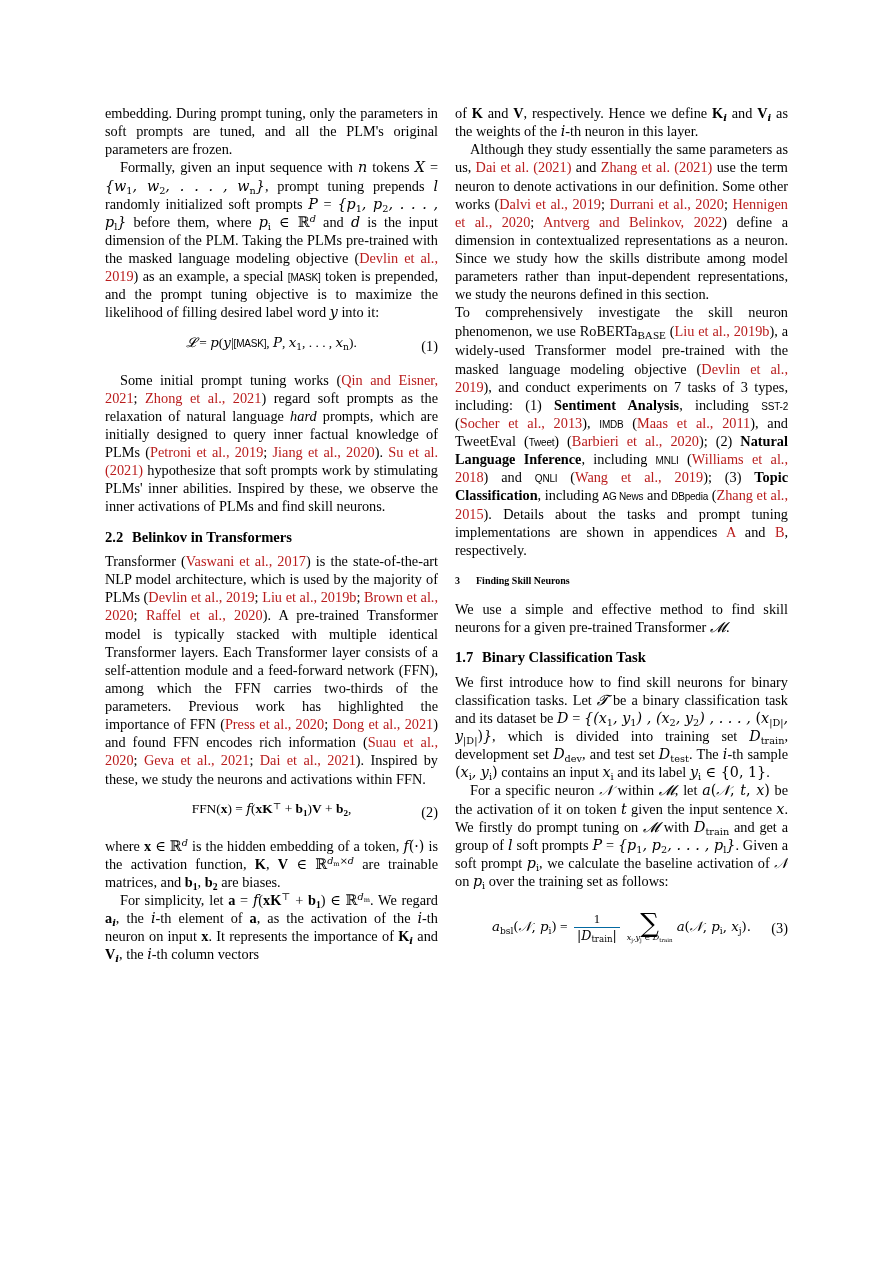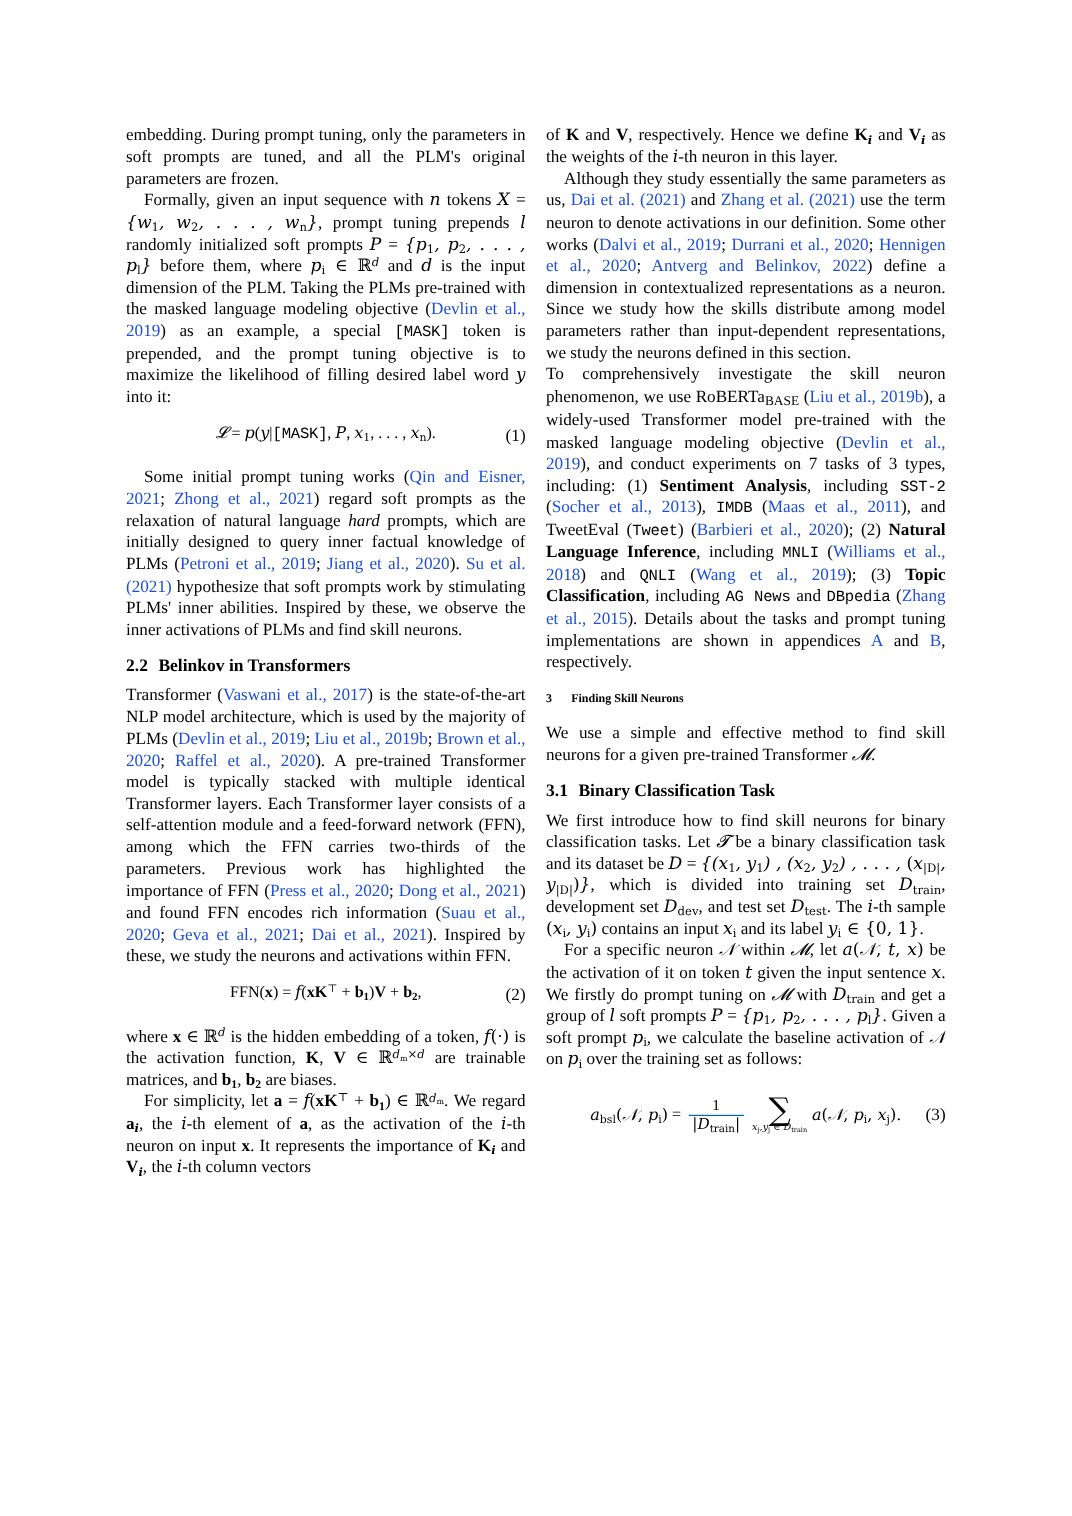--- a/index.html
+++ b/index.html
@@ -48,24 +48,24 @@
   h2.sec {
     margin: 13px 0 6px 0;
     font-size: 14.6px;
     font-weight: bold;
     line-height: 1.2;
     text-align: left;
   }
   h2.sec .num { display: inline-block; min-width: 27px; }
   h2.sec.big { font-size: 10px; margin: 16px 0 13px 0; }
   h2.sec.big .num { min-width: 21px; }
-  .cite { color: #1d4ed8; }
+  .cite { color: #b91c1c; }
   .tt {
-    font-family: Liberation Mono, monospace;
-    font-size: 13px;
+    font-family: Liberation Sans, sans-serif;
+    font-size: 10px;
     letter-spacing: -0.2px;
   }
   .it { font-style: italic; }
   .bd { font-weight: bold; }
   
   .m { font-family: "DejaVu Serif", "Liberation Serif", serif; font-style: italic; }
   .mu { font-style: normal; }
   .mb { font-weight: bold; font-style: normal; }
   .cal { font-family: "DejaVu Serif", serif; font-style: italic; }
   sub { font-size: 0.68em; line-height: 0; vertical-align: -0.28em; font-style: normal; }
@@ -147,21 +147,21 @@
 
       <p class="indent"><span>Although they study essentially the same parameters as us, </span><span class="cite">Dai et al. (2021)</span><span> and </span><span class="cite">Zhang et al. (2021)</span><span> use the term neuron to denote activations in our definition. Some other works (</span><span class="cite">Dalvi et al., 2019</span><span>; </span><span class="cite">Durrani et al., 2020</span><span>; </span><span class="cite">Hennigen et al., 2020</span><span>; </span><span class="cite">Antverg and Belinkov, 2022</span><span>) define a dimension in contextualized representations as a neuron. Since we study how the skills distribute among model parameters rather than input-dependent representations, we study the neurons defined in this section.</span></p>
 
 
       <p class="noindent"><span>To comprehensively investigate the skill neuron phenomenon, we use RoBERTa</span><span class="sc" style="vertical-align:-0.25em">BASE</span><span> (</span><span class="cite">Liu et al., 2019b</span><span>), a widely-used Transformer model pre-trained with the masked language modeling objective (</span><span class="cite">Devlin et al., 2019</span><span>), and conduct experiments on 7 tasks of 3 types, including: (1) </span><span class="bd">Sentiment Analysis</span><span>, including </span><span class="tt">SST-2</span><span> (</span><span class="cite">Socher et al., 2013</span><span>), </span><span class="tt">IMDB</span><span> (</span><span class="cite">Maas et al., 2011</span><span>), and TweetEval (</span><span class="tt">Tweet</span><span>) (</span><span class="cite">Barbieri et al., 2020</span><span>); (2) </span><span class="bd">Natural Language Inference</span><span>, including </span><span class="tt">MNLI</span><span> (</span><span class="cite">Williams et al., 2018</span><span>) and </span><span class="tt">QNLI</span><span> (</span><span class="cite">Wang et al., 2019</span><span>); (3) </span><span class="bd">Topic Classification</span><span>, including </span><span class="tt">AG News</span><span> and </span><span class="tt">DBpedia</span><span> (</span><span class="cite">Zhang et al., 2015</span><span>). Details about the tasks and prompt tuning implementations are shown in appendices </span><span class="cite">A</span><span> and </span><span class="cite">B</span><span>, respectively.</span></p>
 
       <h2 class="sec big"><span class="num">3</span><span>Finding Skill Neurons</span></h2>
 
       <p class="noindent"><span>We use a simple and effective method to find skill neurons for a given pre-trained Transformer </span><span class="cal">𝓜</span><span>.</span></p>
 
-      <h2 class="sec"><span class="num">3.1</span><span>Binary Classification Task</span></h2>
+      <h2 class="sec"><span class="num">1.7</span><span>Binary Classification Task</span></h2>
 
       <p class="noindent"><span>We first introduce how to find skill neurons for binary classification tasks. Let </span><span class="cal">𝓣</span><span> be a binary classification task and its dataset be </span><span class="m">D</span><span class="mu"> = </span><span class="m">{(x<sub>1</sub>, y<sub>1</sub>) , (x<sub>2</sub>, y<sub>2</sub>) , . . . , <span class="mu">(</span>x<sub>|D|</sub>, y<sub>|D|</sub><span class="mu">)</span>}</span><span>, which is divided into training set </span><span class="m">D<sub class="mu">train</sub></span><span>, development set </span><span class="m">D<sub class="mu">dev</sub></span><span>, and test set </span><span class="m">D<sub class="mu">test</sub></span><span>. The </span><span class="m">i</span><span>-th sample </span><span class="m"><span class="mu">(</span>x<sub>i</sub>, y<sub>i</sub><span class="mu">)</span></span><span> contains an input </span><span class="m">x<sub>i</sub></span><span> and its label </span><span class="m">y<sub>i</sub> <span class="mu">∈ {0, 1}</span></span><span>.</span></p>
 
       <p class="indent"><span>For a specific neuron </span><span class="cal">𝒩</span><span> within </span><span class="cal">𝓜</span><span>, let </span><span class="m">a<span class="mu">(</span><span class="cal">𝒩</span><span class="mu">, </span>t<span class="mu">, </span>x<span class="mu">)</span></span><span> be the activation of it on token </span><span class="m">t</span><span> given the input sentence </span><span class="m">x</span><span>. We firstly do prompt tuning on </span><span class="cal">𝓜</span><span> with </span><span class="m">D<sub class="mu">train</sub></span><span> and get a group of </span><span class="m">l</span><span> soft prompts </span><span class="m">P</span><span class="mu"> = </span><span class="m">{p<sub>1</sub>, p<sub>2</sub>, . . . , p<sub>l</sub>}</span><span>. Given a soft prompt </span><span class="m">p<sub>i</sub></span><span>, we calculate the baseline activation of </span><span class="cal">𝒩</span><span> on </span><span class="m">p<sub>i</sub></span><span> over the training set as follows:</span></p>
 
       <div class="eqblock" style="margin-top:22px;">
         <span class="eqbody"><span class="m">a<sub class="mu">bsl</sub><span class="mu">(</span><span class="cal">𝒩</span><span class="mu">, </span>p<sub>i</sub><span class="mu">)</span></span><span class="mu"> = </span><span class="frac"><span class="num2 mu">1</span><span class="den m">|D<sub class="mu">train</sub>|</span></span><span class="bigop"><span class="op">∑</span><span class="lim m">x<sub>j</sub>,y<sub>j</sub> <span class="mu">∈</span> D<sub class="mu">train</sub></span></span><span class="m">a<span class="mu">(</span><span class="cal">𝒩</span><span class="mu">, </span>p<sub>i</sub><span class="mu">, </span>x<sub>j</sub><span class="mu">).</span></span></span>
         <span class="eqnum">(3)</span>
       </div>
 

